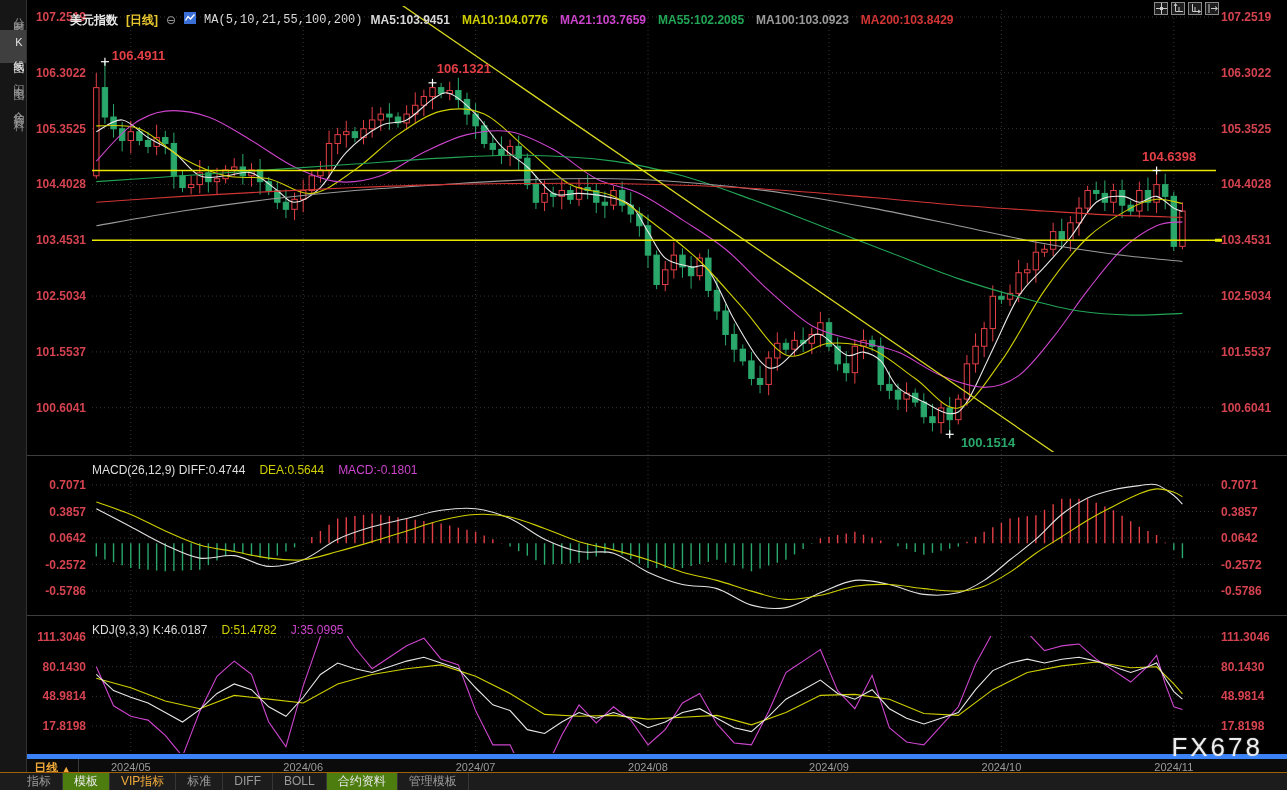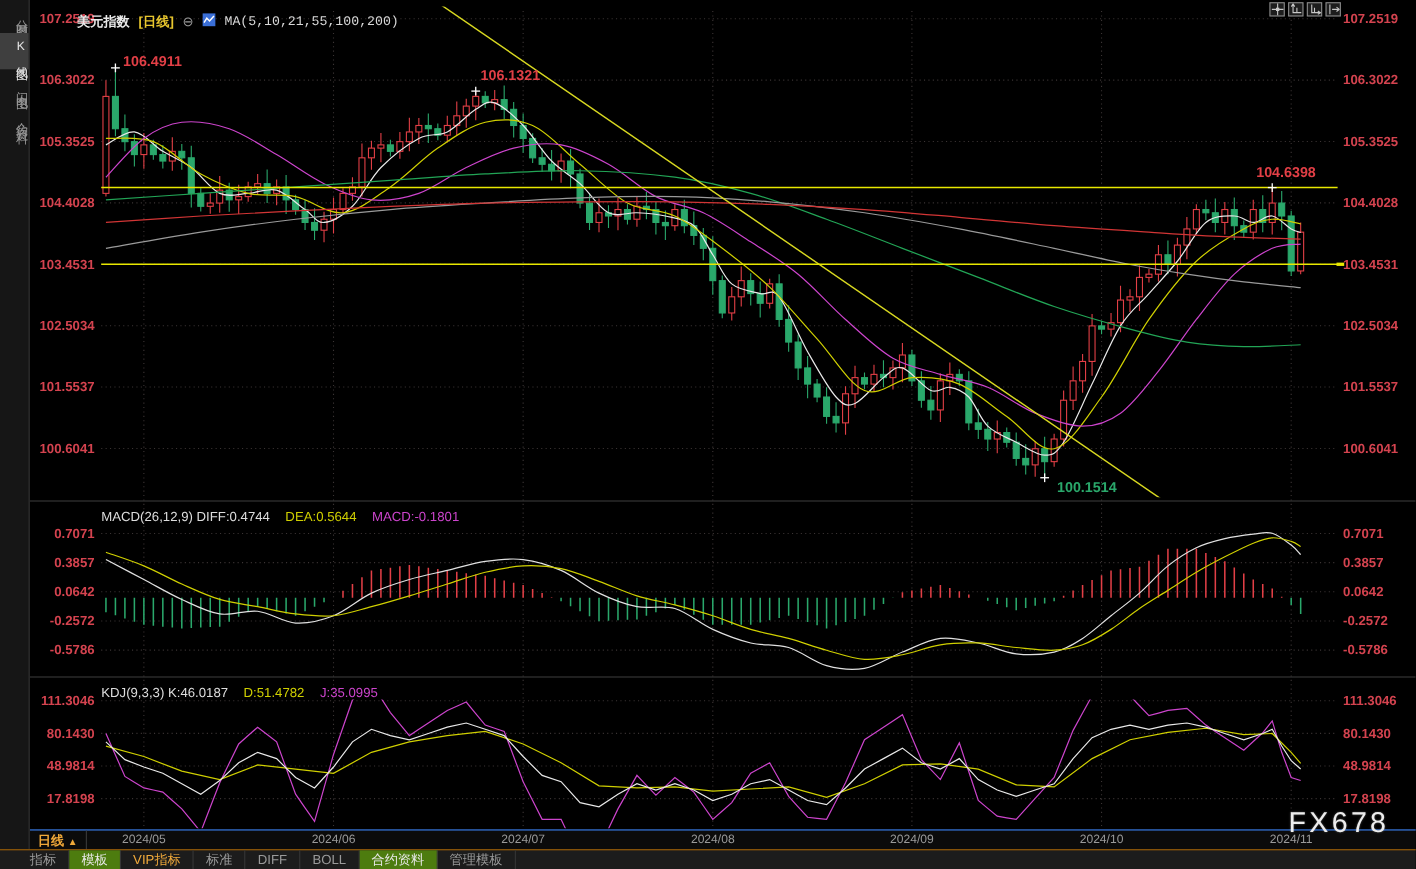--- a/index.html
+++ b/index.html
@@ -18,21 +18,21 @@
   .hdr .title{color:#e9e9e9;font-weight:bold;}
   .hdr .period{color:#e8c62e;font-weight:bold;}
   .hdr .collapse{color:#9a9a9a;}
   .hdr .magroup{color:#d8d8d8;font-family:Liberation Mono, monospace;}
   .hdr .maval{font-weight:bold;}
   .tools{position:absolute;top:2px;right:68px;display:flex;gap:3px;z-index:7;}
   .tool{width:14px;height:13px;border:1px solid #8a8a8a;background:#1d1d1d;box-sizing:border-box;
         display:flex;align-items:center;justify-content:center;cursor:pointer;}
   
   .row1{position:absolute;left:27px;top:754px;width:1260px;height:18px;background:#0b0b0b;
-        border-top:1px solid #3b82f6;z-index:5;}
+        border-top:5px solid #3b82f6;z-index:5;}
   .period-cell{position:absolute;left:0;top:0;width:51px;height:18px;border-right:1px solid #3a3a3a;
         color:#f0a93a;font-size:12px;font-weight:bold;text-align:center;line-height:18px;cursor:pointer;}
   .period-cell .arr{font-size:9px;}
   .month{position:absolute;top:2px;color:#9a9a9a;font-size:11px;width:52px;text-align:center;}
   .row2{position:absolute;left:0;top:772px;width:1287px;height:18px;background:#1c1c1c;
         border-top:1px solid #a16207;display:flex;padding-left:16px;box-sizing:border-box;z-index:6;}
   .tab{font-size:12px;color:#9a9a9a;line-height:17px;padding:0 11px;border-right:1px solid #363636;cursor:pointer;}
   .tab.hl{background:#4d7c0f;color:#e8e8e8;}
   .tab.vip{color:#f0a93a;}
   
@@ -58,20 +58,28 @@
   <span class="title">美元指数</span>
   <span class="period">[日线]</span>
   <span class="collapse">⊖</span>
   <span>
     <svg width="12" height="12">
         <rect x="0" y="0" width="12" height="12" fill="#3a6fd8"></rect>
         <polyline points="1.5,8.5 4,4.5 6.5,7 10.5,2.5" fill="none" stroke="#fff" stroke-width="1.3"></polyline>
       </svg>
   </span>
   <span class="magroup">MA(5,10,21,55,100,200)</span>
+  <span id="maVals" style="display:flex;gap:12px">
+      <span class="maval" style="color: rgb(216, 216, 216);">MA5:103.9451</span>
+      <span class="maval" style="color: rgb(207, 207, 0);">MA10:104.0776</span>
+      <span class="maval" style="color: rgb(204, 68, 204);">MA21:103.7659</span>
+      <span class="maval" style="color: rgb(34, 165, 86);">MA55:102.2085</span>
+      <span class="maval" style="color: rgb(154, 154, 154);">MA100:103.0923</span>
+      <span class="maval" style="color: rgb(210, 53, 53);">MA200:103.8429</span>
+    </span>
 </header>
 
 <div class="tools">
   <span class="tool">
     <svg width="11" height="11">
         <line x1="5.5" y1="0" x2="5.5" y2="11" stroke="#c8c8c8"></line>
         <line x1="0" y1="5.5" x2="11" y2="5.5" stroke="#c8c8c8"></line>
         <rect x="4" y="4" width="3" height="3" fill="#c8c8c8"></rect>
       </svg>
   </span>

